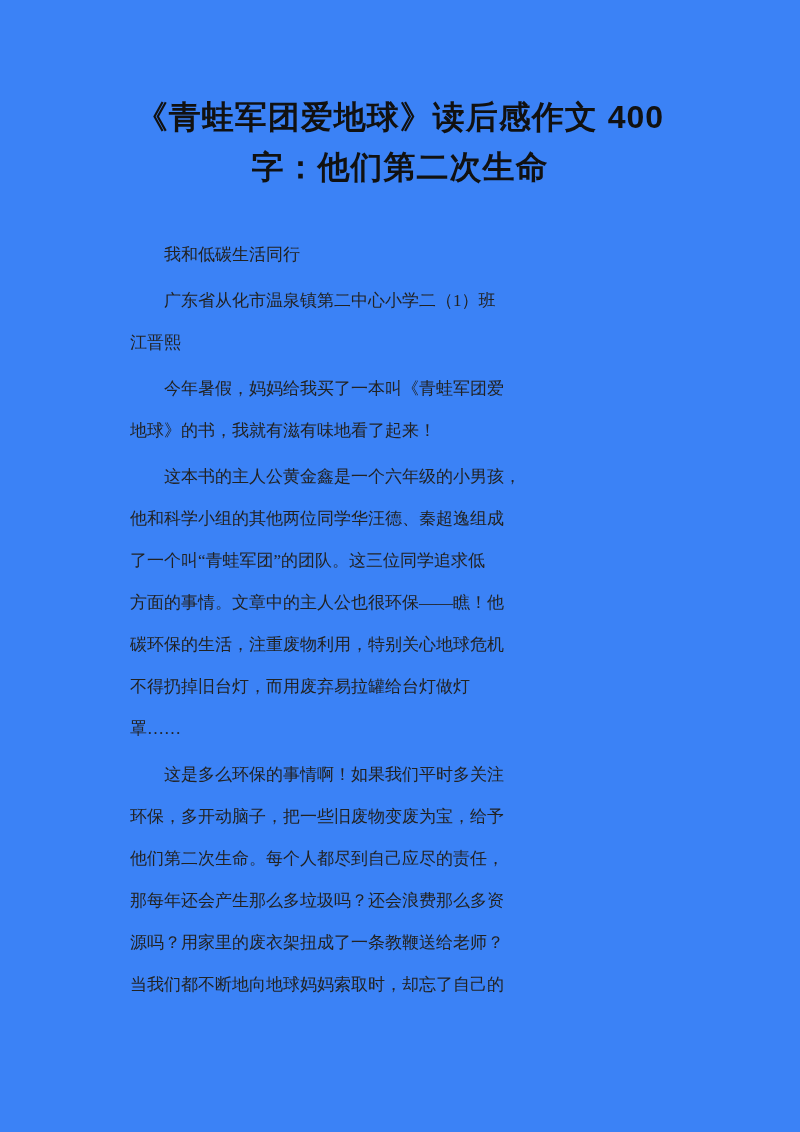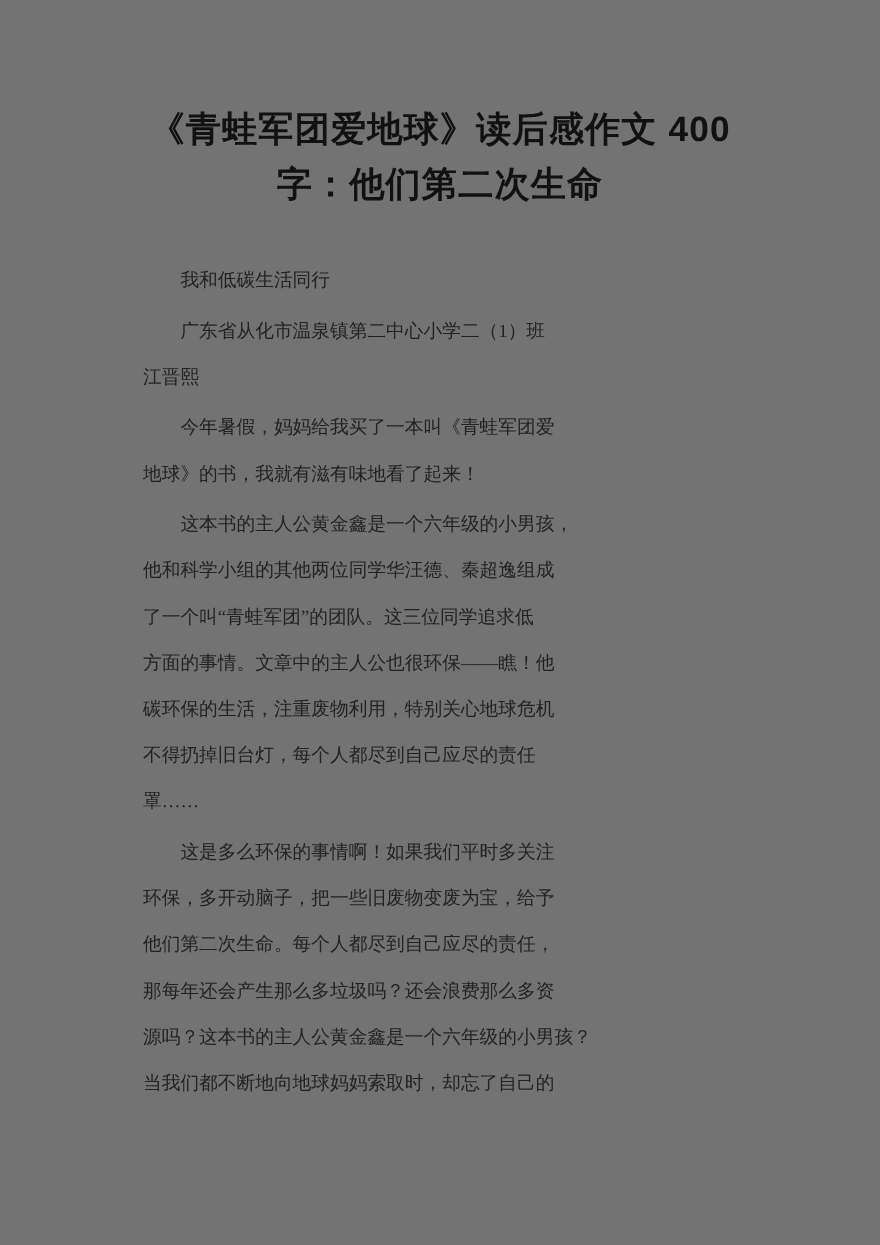--- a/index.html
+++ b/index.html
@@ -4,21 +4,21 @@
 <style>
   html, body {
     margin: 0;
     padding: 0;
     background: #ffffff;
   }
   .page {
     position: relative;
     width: 800px;
     height: 1132px;
-    background: #737373;
+    background: #3b82f6;
     overflow: hidden;
     color: #1d1d1d;
   }
   .doc-title {
     margin-top: 92px;
     text-align: center;
     font-family: "Liberation Sans", "DejaVu Sans", sans-serif;
     font-weight: bold;
     font-size: 32px;
     line-height: 50px;
@@ -63,25 +63,25 @@
       <div class="paragraph">
         <div class="line first">今年暑假，妈妈给我买了一本叫《青蛙军团爱</div>
         <div class="line">地球》的书，我就有滋有味地看了起来！</div>
       </div>
       <div class="paragraph">
         <div class="line first">这本书的主人公黄金鑫是一个六年级的小男孩，</div>
         <div class="line">他和科学小组的其他两位同学华汪德、秦超逸组成</div>
         <div class="line">了一个叫“青蛙军团”的团队。这三位同学追求低</div>
         <div class="line">方面的事情。文章中的主人公也很环保——瞧！他</div>
         <div class="line">碳环保的生活，注重废物利用，特别关心地球危机</div>
-        <div class="line">不得扔掉旧台灯，每个人都尽到自己应尽的责任</div>
+        <div class="line">不得扔掉旧台灯，而用废弃易拉罐给台灯做灯</div>
         <div class="line">罩……</div>
       </div>
       <div class="paragraph">
         <div class="line first">这是多么环保的事情啊！如果我们平时多关注</div>
         <div class="line">环保，多开动脑子，把一些旧废物变废为宝，给予</div>
         <div class="line">他们第二次生命。每个人都尽到自己应尽的责任，</div>
         <div class="line">那每年还会产生那么多垃圾吗？还会浪费那么多资</div>
-        <div class="line">源吗？这本书的主人公黄金鑫是一个六年级的小男孩？</div>
+        <div class="line">源吗？用家里的废衣架扭成了一条教鞭送给老师？</div>
         <div class="line">当我们都不断地向地球妈妈索取时，却忘了自己的</div>
       </div>
     </div>
 </div>
 
 </body></html>

